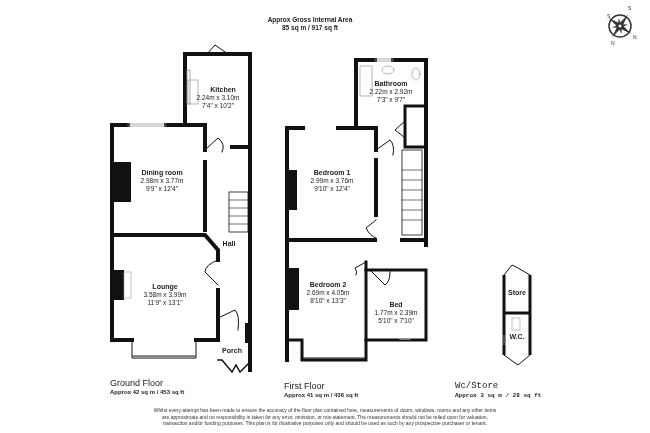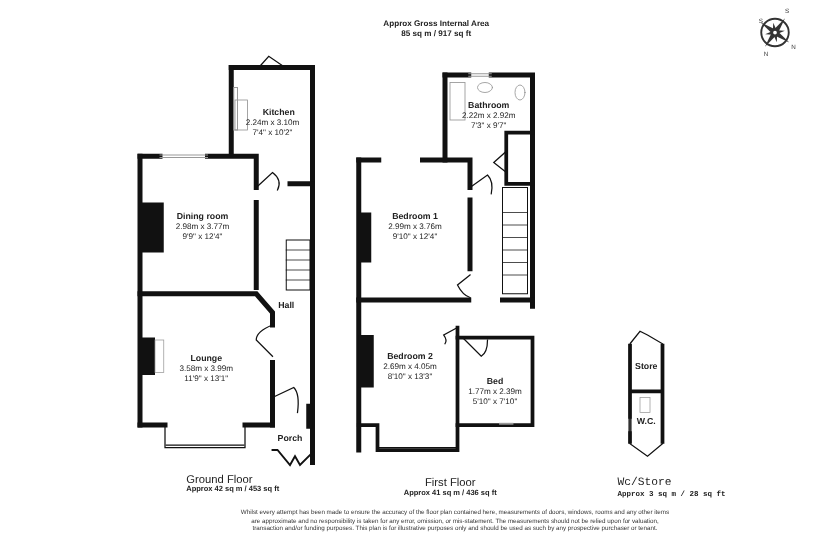--- a/index.html
+++ b/index.html
@@ -1,17 +1,17 @@
 <!DOCTYPE html>
 <html><head>
 <meta charset="utf-8">
 <style>
   html,body{margin:0;padding:0;background:#fff;}
   body{width:650px;height:433px;position:relative;overflow:hidden;font-family:"Liberation Sans",sans-serif;color:#222;}
-  .abs{position:absolute;margin-left:39px;}
+  .abs{position:absolute;}
   .title{left:0;width:650px;top:16px;text-align:center;font-size:6.5px;font-weight:bold;line-height:8px;}
   .title div{margin-left:-30px;}
   svg{position:absolute;left:0;top:0;}
   .room-label{font-size:7px;font-weight:bold;text-anchor:middle;fill:#222;}
   .room-dim{font-size:6.5px;text-anchor:middle;fill:#222;}
   .floor-name{font-size:9px;color:#222;}
   .floor-area{font-size:6px;font-weight:bold;color:#222;margin-top:1px;}
   .disclaimer{left:150px;width:350px;top:407px;text-align:center;font-size:5px;line-height:6.6px;color:#333;}
 </style>
 </head>
@@ -162,21 +162,21 @@
 
     <text class="room-label" x="517" y="295">Store</text>
     <text class="room-label" x="517" y="339">W.C.</text>
   </g>
 </svg>
 
 <div class="abs" style="left:110px;top:378px;">
   <div class="floor-name">Ground Floor</div>
   <div class="floor-area">Approx 42 sq m / 453 sq ft</div>
 </div>
-<div class="abs" style="left:284px;top:381px;text-align:center;">
+<div class="abs" style="left:284px;top:381px;">
   <div class="floor-name">First Floor</div>
   <div class="floor-area">Approx 41 sq m / 436 sq ft</div>
 </div>
 <div class="abs" style="left:455px;top:381px;font-family:Liberation Mono, monospace;">
   <div class="floor-name">Wc/Store</div>
   <div class="floor-area">Approx 3 sq m / 28 sq ft</div>
 </div>
 
 <div class="abs disclaimer">Whilst every attempt has been made to ensure the accuracy of the floor plan contained here, measurements of doors, windows, rooms and any other items are approximate and no responsibility is taken for any error, omission, or mis-statement. The measurements should not be relied upon for valuation, transaction and/or funding purposes. This plan is for illustrative purposes only and should be used as such by any prospective purchaser or tenant.</div>
 

